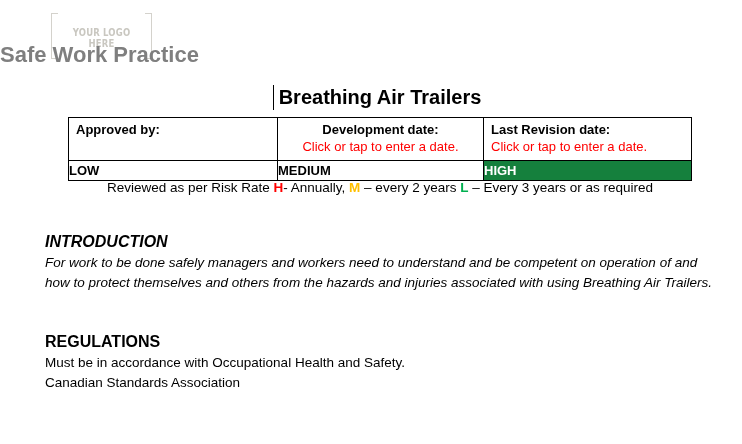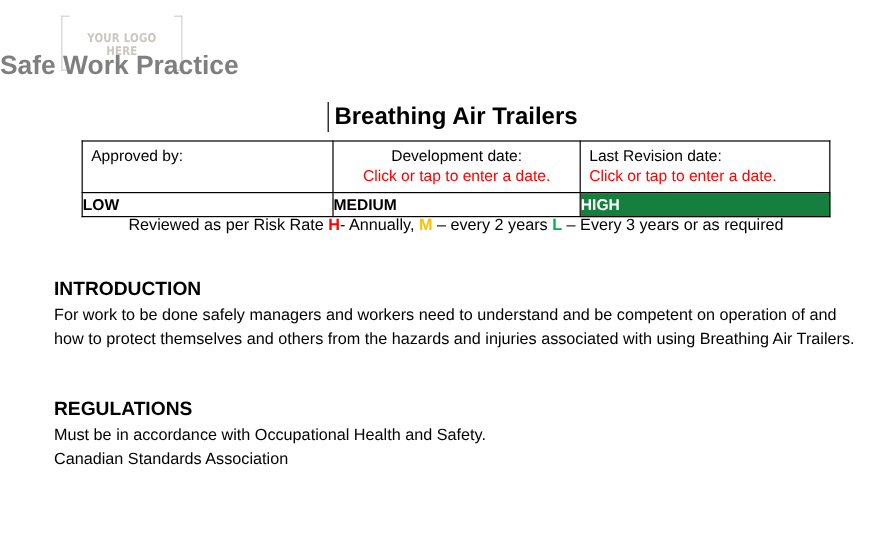--- a/index.html
+++ b/index.html
@@ -29,38 +29,38 @@
     }
     .cursor {
       position: absolute; left: 273px; top: 85px; width: 1px; height: 25px; background: #000;
     }
     table.info {
       position: absolute; left: 68px; top: 117px; width: 624px;
       border-collapse: collapse; font-size: 13px;
     }
     table.info td { border: 1px solid #000; padding: 0 7px; vertical-align: top; }
     table.info tr.r1 td { height: 39px; padding-top: 3px; }
-    table.info .lbl { font-weight: normal; display: block; line-height: 17px; }
+    table.info .lbl { font-weight: bold; display: block; line-height: 17px; }
     table.info .ph { color: #ff0000; display: block; line-height: 18px; }
     table.info tr.r2 td {
       height: 19px; font-weight: bold; vertical-align: middle; padding: 0;
     }
     table.info td.c1 { width: 194px; }
     table.info td.c2 { width: 191px; text-align: center; }
     table.info td.high { background: #15803d; color: #fff; }
     .review {
       position: absolute; left: 0; width: 760px; top: 180px; text-align: center; font-size: 13.5px;
     }
     .review .h { color: #ff0000; font-weight: bold; }
     .review .m { color: #ffc000; font-weight: bold; }
     .review .lo { color: #00b050; font-weight: bold; }
     .section { position: absolute; left: 45px; width: 680px; font-size: 13.5px; line-height: 20px; }
     .section h2 { margin: 0; font-size: 16px; font-weight: bold; line-height: 22px; }
     .section p { margin: 0; }
-    .intro { top: 231px; }
+    .intro { top: 231px; font-style: italic; }
     .regs { top: 331px; }
     .red { color: #ff0000; }
   </style>
 </head>
 <body>
 
 <div class="logo">
   <div class="br l"></div>
   <div class="txt">YOUR LOGO HERE</div>
   <div class="br r"></div>

